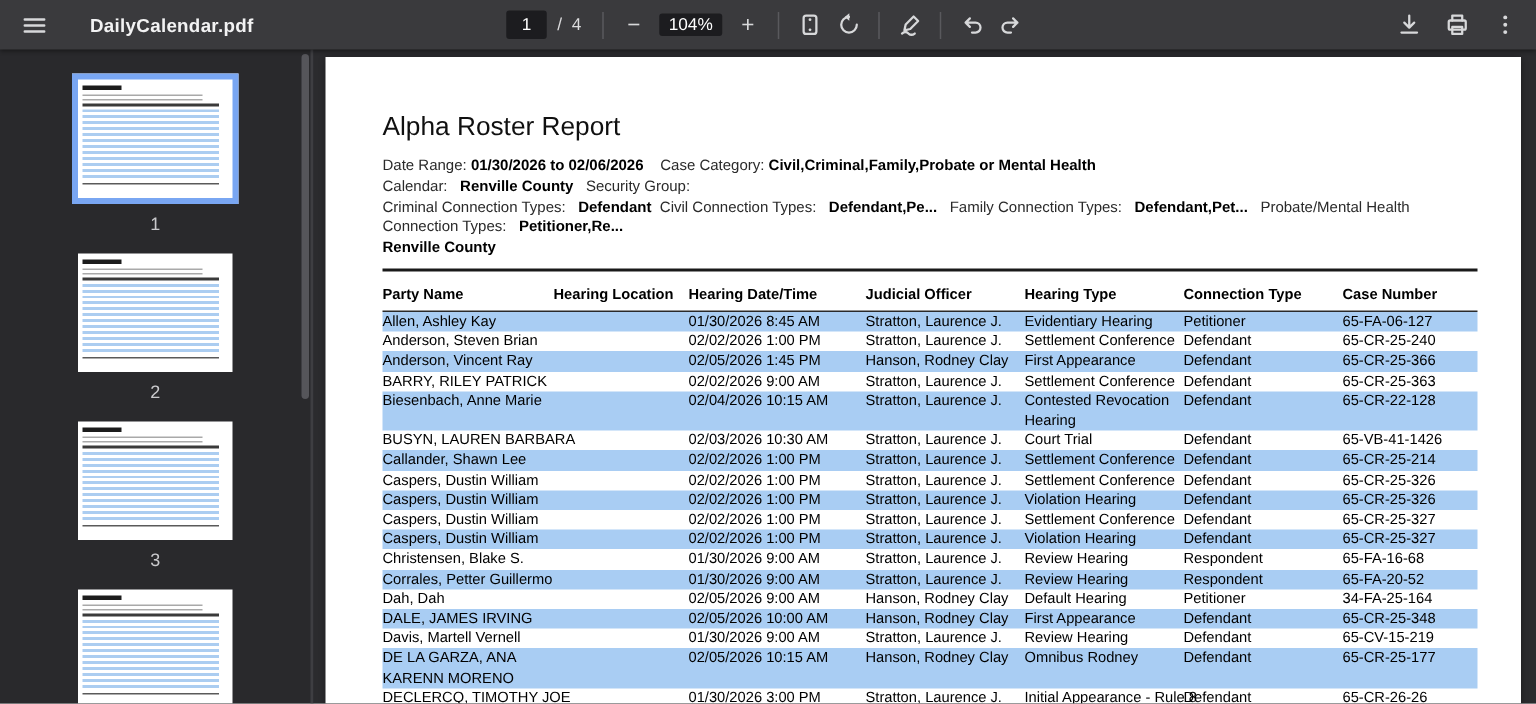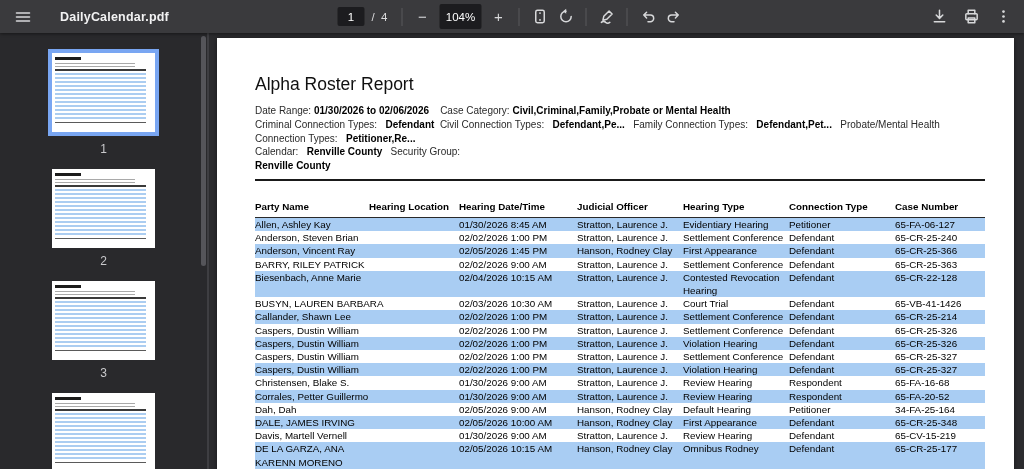--- a/index.html
+++ b/index.html
@@ -29,21 +29,21 @@
   .tb-btn.disabled svg { stroke:#85868a; }
   .icon-stroke { fill:none; stroke:#d7d8da; stroke-width:1.6; stroke-linecap:round; stroke-linejoin:round; }
   .icon-fill { fill:#d7d8da; stroke:none; }
   .page-box {
     width:27px; height:19px; background:#1c1c1f; border-radius:2px;
     color:#fff; font-size:11.5px; display:flex; align-items:center; justify-content:center;
     border:none; text-align:center; cursor:text;
   }
   .page-sep { font-size:11.5px; color:#dcdcde; margin:0 7px; }
   .zoom-box {
-    min-width:42px; height:25px; background:#1c1c1f; border-radius:2px; padding:0 4px;
+    min-width:42px; height:15px; background:#1c1c1f; border-radius:2px; padding:0 4px;
     color:#fff; font-size:11.5px; display:flex; align-items:center; justify-content:center;
     margin:0 4px; cursor:text;
   }
   .vdiv { width:1px; height:18px; background:#59595d; margin:0 7px; flex:none; }
 
   
   .content { display:flex; height:436px; }
   .sidebar {
     width:209px; flex:none; background:var(--sidebar-bg,#29292c);
     border-right:2px solid #3e3e42; position:relative; overflow:hidden;
@@ -72,21 +72,21 @@
     position:absolute; left:8px; top:5px; width:797px; height:640px;
     background:var(--page-bg,#fff); box-shadow:0 1px 5px rgba(0,0,0,.45);
   }
   .doc { padding:36px 29px 0 38px; color:#000; }
   .doc-title { font-size:17.5px; font-weight:400; color:#101010; margin-bottom:9px; }
   .meta-line { font-size:10px; line-height:13.8px; color:#2a2a2a; white-space:pre-wrap; }
   .meta-line b { color:#000; }
   .rule { height:2px; background:#1a1a1a; margin-top:6px; }
   .thead {
     display:grid; grid-template-columns:114px 90px 118px 106px 106px 106px 90px;
-    font-size:9.8px; font-weight:700; padding:20px 0 5px; border-bottom:1px solid #2a2a2a;
+    font-size:9.8px; font-weight:700; padding:10px 0 5px; border-bottom:1px solid #2a2a2a;
   }
   .row {
     display:grid; grid-template-columns:114px 90px 118px 106px 106px 106px 90px;
     font-size:9.8px; line-height:13.2px;
   }
   .row.hl { background:var(--hl,#a9cdf3); }
   .cell { white-space:pre; overflow:visible; padding-right:3px; }
 </style>
 </head>
 <body>
@@ -236,22 +236,22 @@
       </div>
     <div class="side-scroll"></div>
   </div>
 
   <div class="main">
     <div class="page">
       <div class="doc">
         <div class="doc-title">Alpha Roster Report</div>
         <div id="meta">
             <div class="meta-line"><span>Date Range: </span><b>01/30/2026 to 02/06/2026</b><span>    Case Category: </span><b>Civil,Criminal,Family,Probate or Mental Health</b></div>
+            <div class="meta-line"><span>Calendar:   </span><b>Renville County</b><span>   Security Group:</span></div>
             <div class="meta-line"><span>Criminal Connection Types:   </span><b>Defendant</b><span>  Civil Connection Types:   </span><b>Defendant,Pe...</b><span>   Family Connection Types:   </span><b>Defendant,Pet...</b><span>   Probate/Mental Health Connection Types:   </span><b>Petitioner,Re...</b></div>
-            <div class="meta-line"><span>Calendar:   </span><b>Renville County</b><span>   Security Group:</span></div>
             <div class="meta-line"><b>Renville County</b></div>
           </div>
         <div class="rule"></div>
         <div class="thead" id="thead">
             <div class="cell">Party Name</div>
             <div class="cell">Hearing Location</div>
             <div class="cell">Hearing Date/Time</div>
             <div class="cell">Judicial Officer</div>
             <div class="cell">Hearing Type</div>
             <div class="cell">Connection Type</div>

